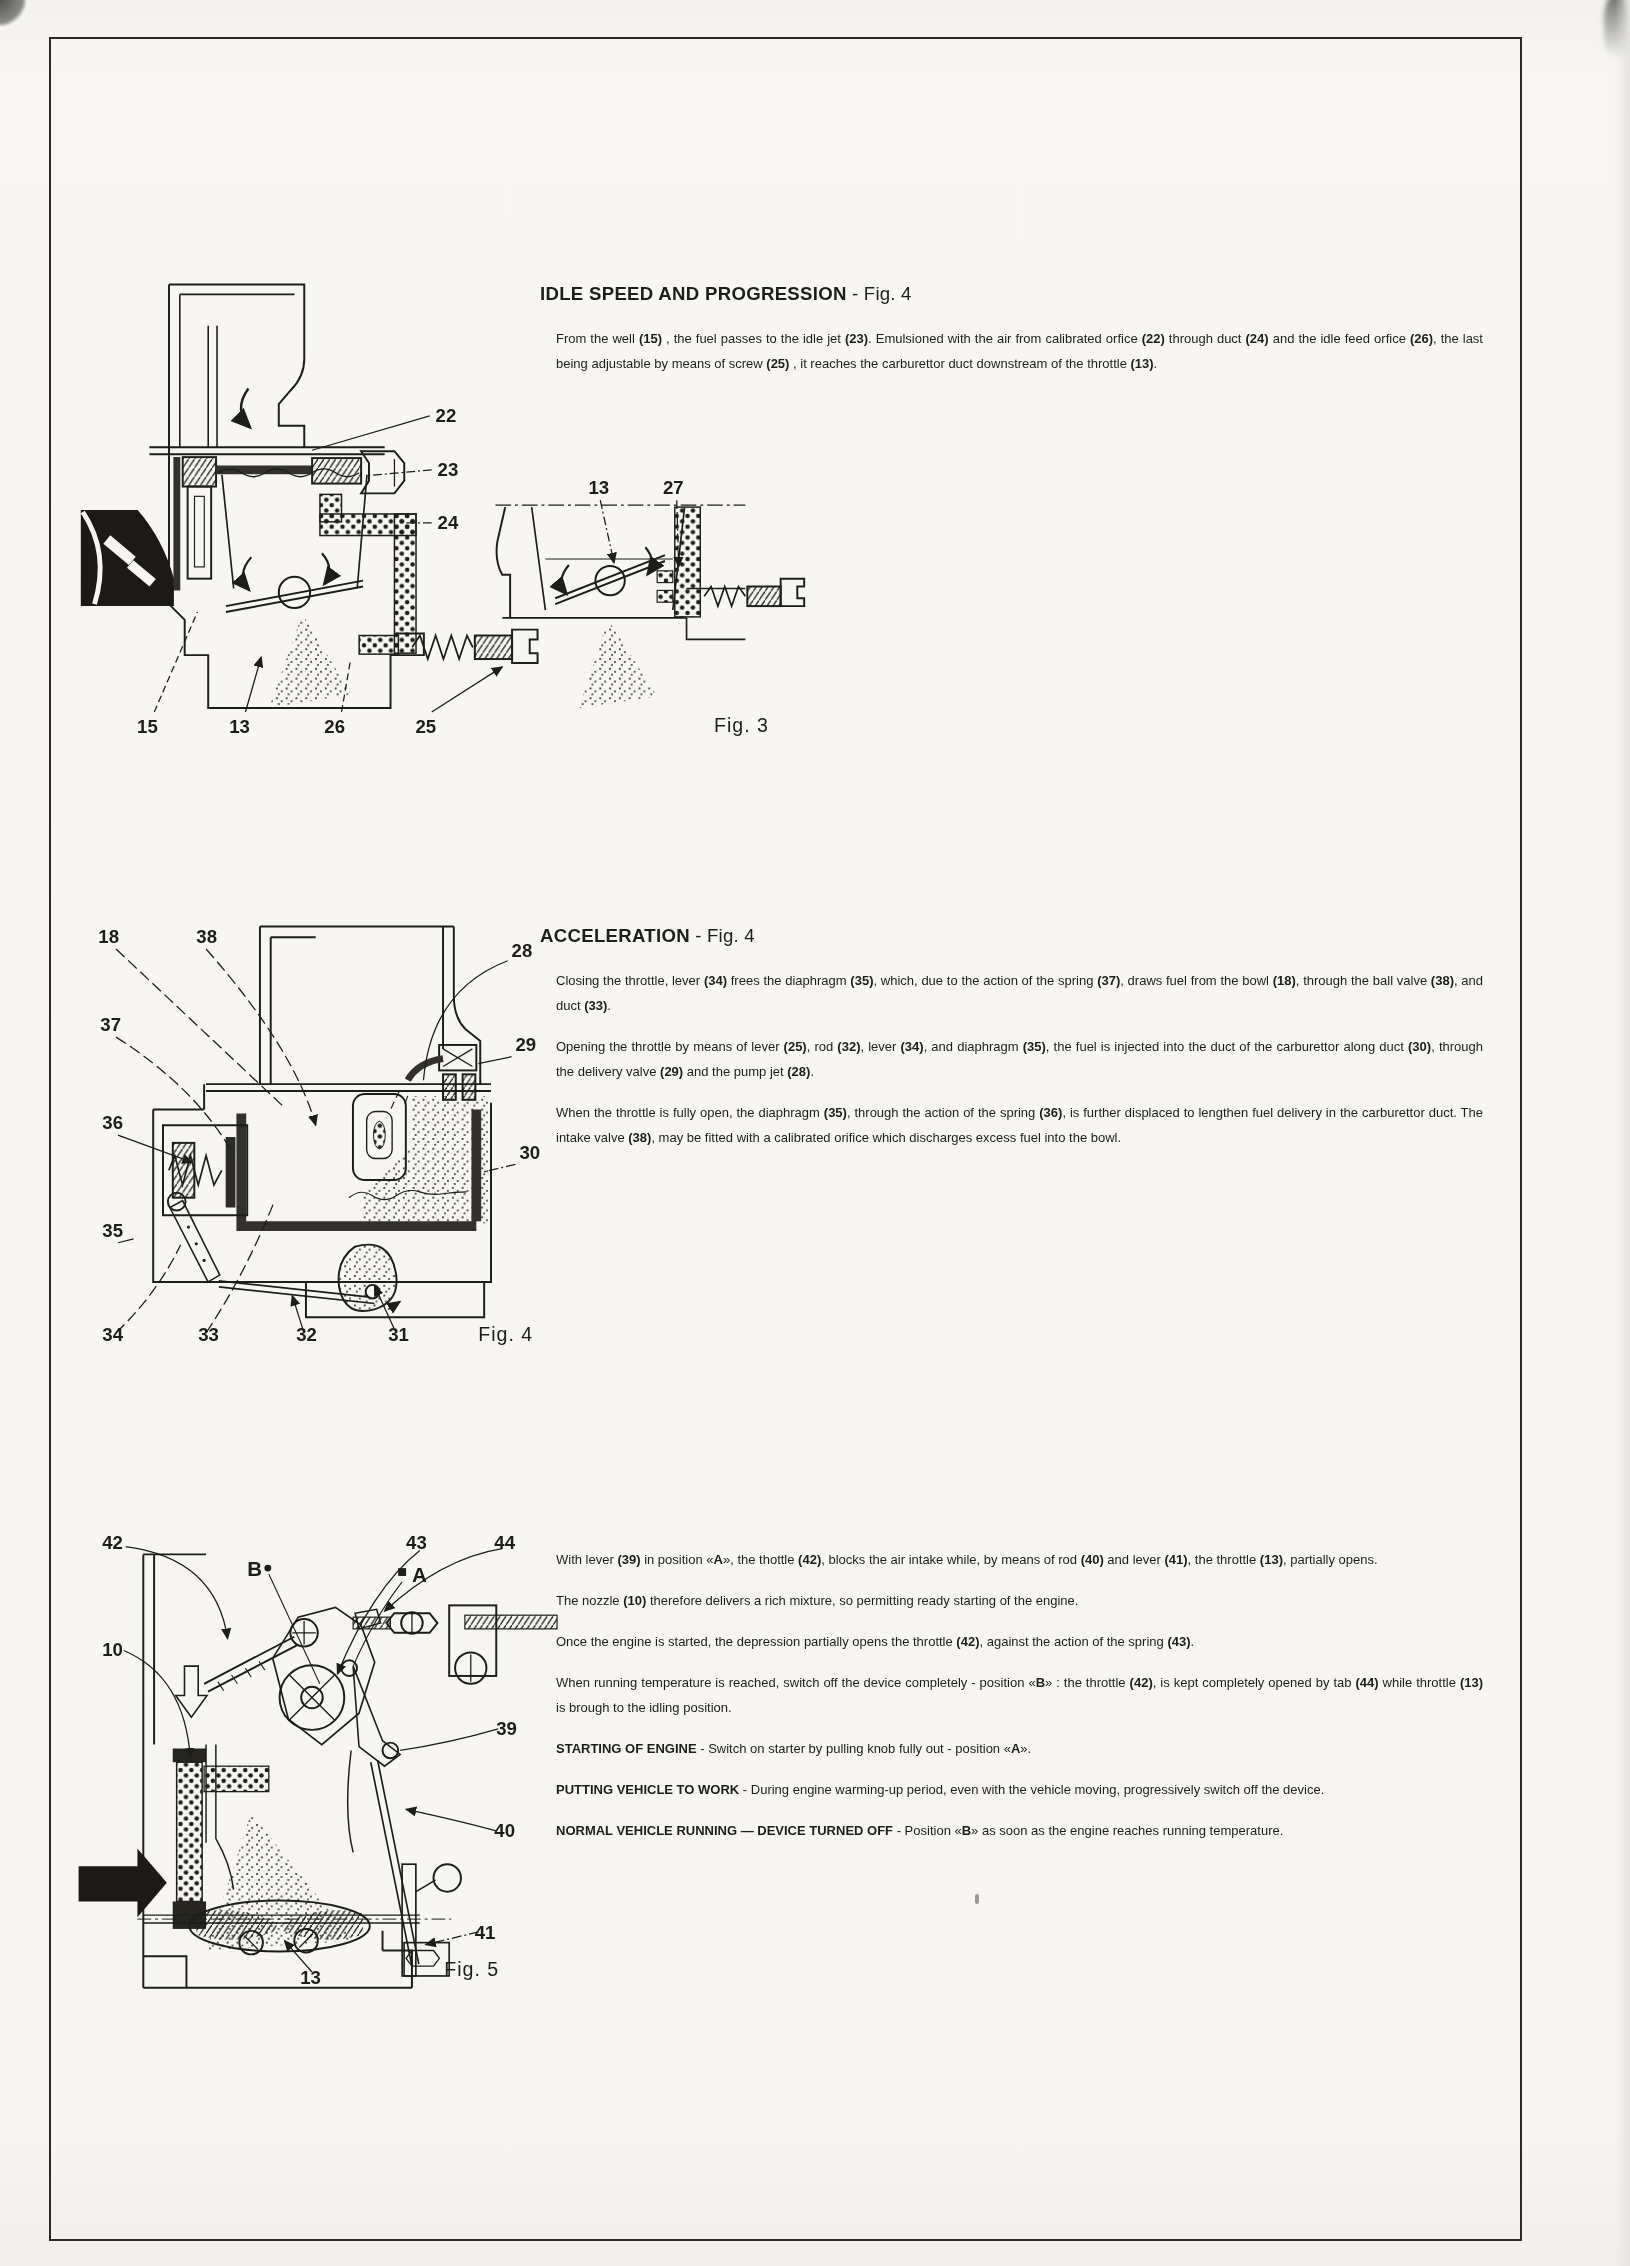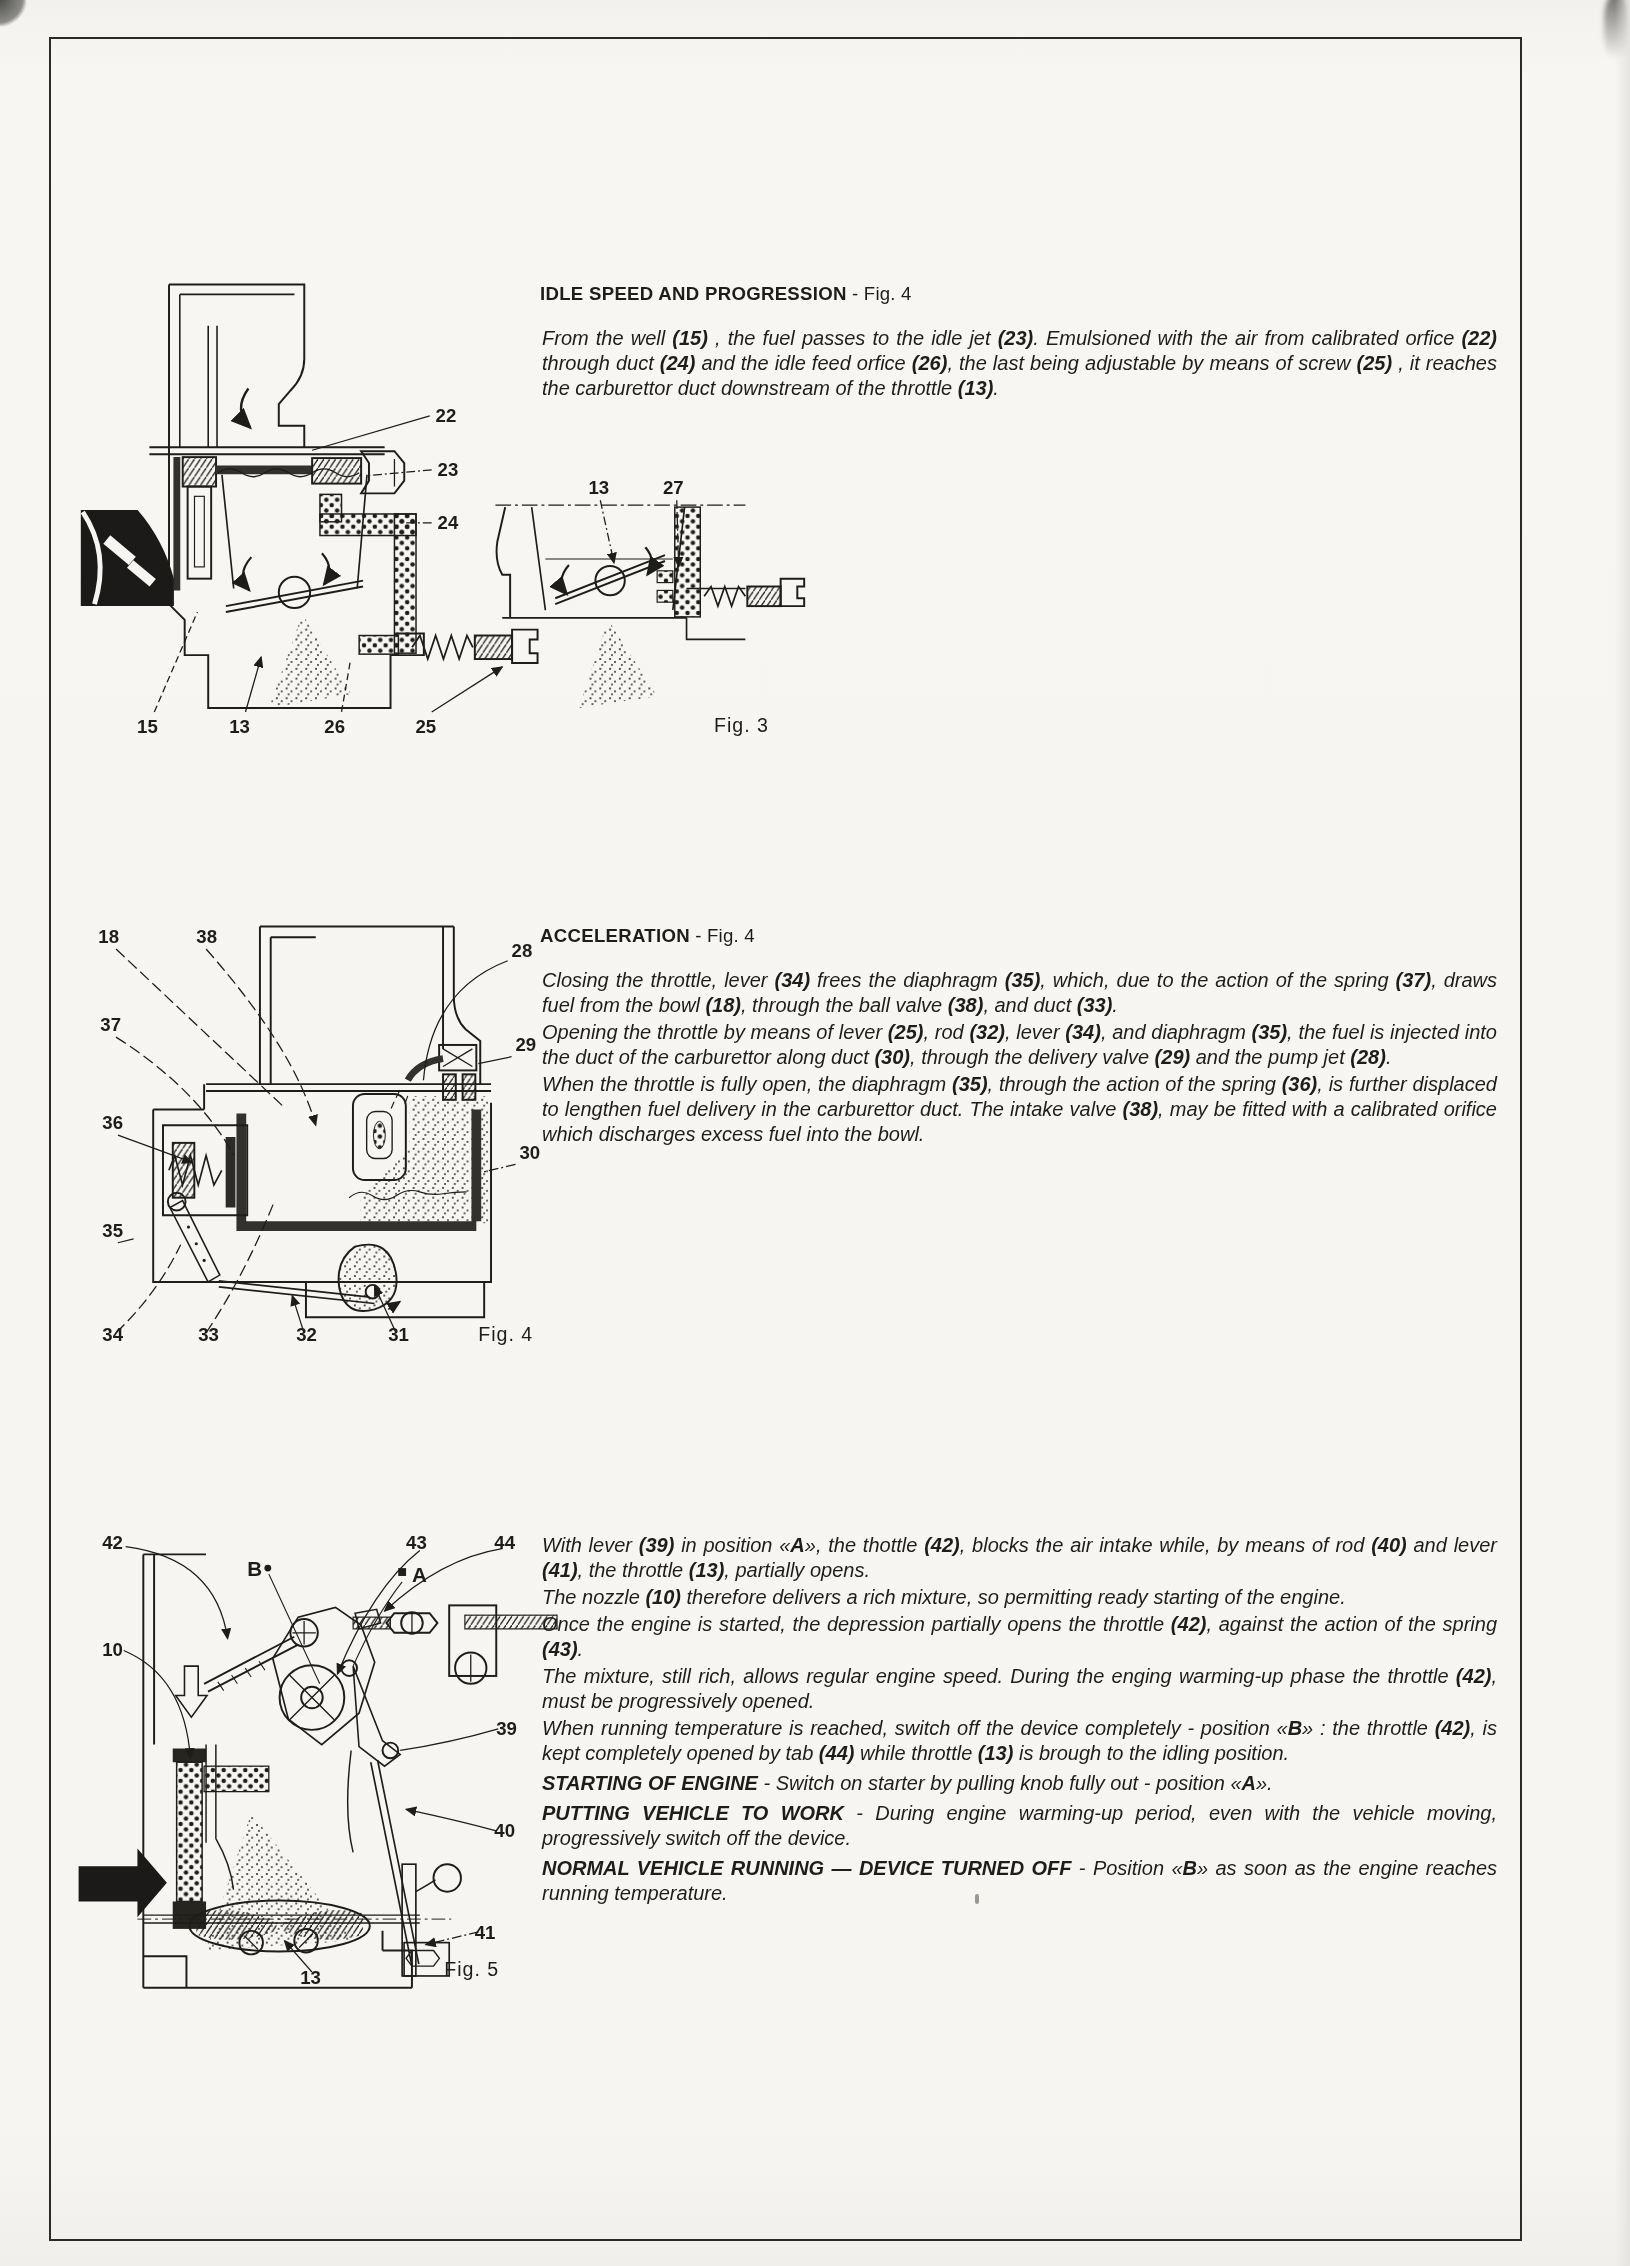--- a/index.html
+++ b/index.html
@@ -11,21 +11,21 @@
   .frame{position:absolute;left:49px;top:37px;width:1469px;height:2200px;border:2.9px solid #2b2a28;}
   .corner-curl{position:absolute;left:-13.7px;top:-13.7px;width:41px;height:41px;border-radius:50%;
     background:radial-gradient(circle at 30% 30%,#4a4a48,#8a8a86 60%,transparent 72%);}
   .tr-smudge{position:absolute;left:1604px;top:-5.9px;width:25.5px;height:65px;
     background:linear-gradient(180deg,#6f6f6b,#b9b8b4 55%,transparent);filter:blur(2.9px);border-radius:40%;}
   .right-shadow{position:absolute;right:0;top:0;width:15.7px;height:100%;
     background:linear-gradient(90deg,transparent,#e3e2de);}
   .text-col{position:absolute;left:540px;width:959px;}
   .text-col h2{font-size:18.6px;font-weight:400;line-height:24.5px;margin:0 0 19.6px 0;letter-spacing:0.2px;}
   .text-col h2 b{font-weight:700;letter-spacing:0.3px;}
-  .text-col p{font-size:20px;line-height:25px;margin:2px;text-align:justify;font-style:italic;}
+  .text-col p{font-size:13px;line-height:25px;margin:16px;text-align:justify;}
   .text-col p b{font-weight:700;}
   .text-col p.gap{margin-top:4.9px;}
   .fig{position:absolute;}
   .lbl{font:700 19px "Liberation Sans","DejaVu Sans",sans-serif;fill:#1d1d1b;}
   .mk{font:700 21px "Liberation Sans","DejaVu Sans",sans-serif;fill:#1d1d1b;}
   .cap{font:400 20px "Liberation Sans","DejaVu Sans",sans-serif;fill:#1d1d1b;letter-spacing:1px;}
   .speck{position:absolute;left:975px;top:1894px;width:3.9px;height:9.8px;background:#9a9890;border-radius:2px;}
 </style>
 </head>
 <body>
@@ -324,20 +324,19 @@
     <h2><span></span><b>ACCELERATION</b><span> - Fig. 4</span></h2>
     <p><span>Closing the throttle, lever </span><b>(34)</b><span> frees the diaphragm </span><b>(35)</b><span>, which, due to the action of the spring </span><b>(37)</b><span>, draws fuel from the bowl </span><b>(18)</b><span>, through the ball valve </span><b>(38)</b><span>, and duct </span><b>(33)</b><span>.</span></p>
     <p><span>Opening the throttle by means of lever </span><b>(25)</b><span>, rod </span><b>(32)</b><span>, lever </span><b>(34)</b><span>, and diaphragm </span><b>(35)</b><span>, the fuel is injected into the duct of the carburettor along duct </span><b>(30)</b><span>, through the delivery valve </span><b>(29)</b><span> and the pump jet </span><b>(28)</b><span>.</span></p>
     <p><span>When the throttle is fully open, the diaphragm </span><b>(35)</b><span>, through the action of the spring </span><b>(36)</b><span>, is further displaced to lengthen fuel delivery in the carburettor duct. The intake valve </span><b>(38)</b><span>, may be fitted with a calibrated orifice which discharges excess fuel into the bowl.</span></p>
   </div>
 
   <div class="text-col" style="top:1531px">
     <p><span>With lever </span><b>(39)</b><span> in position «</span><b>A</b><span>», the thottle </span><b>(42)</b><span>, blocks the air intake while, by means of rod </span><b>(40)</b><span> and lever </span><b>(41)</b><span>, the throttle </span><b>(13)</b><span>, partially opens.</span></p>
     <p><span>The nozzle </span><b>(10)</b><span> therefore delivers a rich mixture, so permitting ready starting of the engine.</span></p>
     <p><span>Once the engine is started, the depression partially opens the throttle </span><b>(42)</b><span>, against the action of the spring </span><b>(43)</b><span>.</span></p>
-    <p><span>The mixture, still rich, allows regular engine speed. During the enging warming-up phase the throttle </span><b>(42)</b><span>, must be progressively opened.</span></p>
     <p><span>When running temperature is reached, switch off the device completely - position «</span><b>B</b><span>» : the throttle </span><b>(42)</b><span>, is kept completely opened by tab </span><b>(44)</b><span> while throttle </span><b>(13)</b><span> is brough to the idling position.</span></p>
     <p class="gap"><span></span><b>STARTING OF ENGINE</b><span> - Switch on starter by pulling knob fully out - position «</span><b>A</b><span>».</span></p>
     <p class="gap"><span></span><b>PUTTING VEHICLE TO WORK</b><span> - During engine warming-up period, even with the vehicle moving, progressively switch off the device.</span></p>
     <p class="gap"><span></span><b>NORMAL VEHICLE RUNNING — DEVICE TURNED OFF</b><span> - Position «</span><b>B</b><span>» as soon as the engine reaches running temperature.</span></p>
   </div>
 </div>
 
 
 </body></html>

